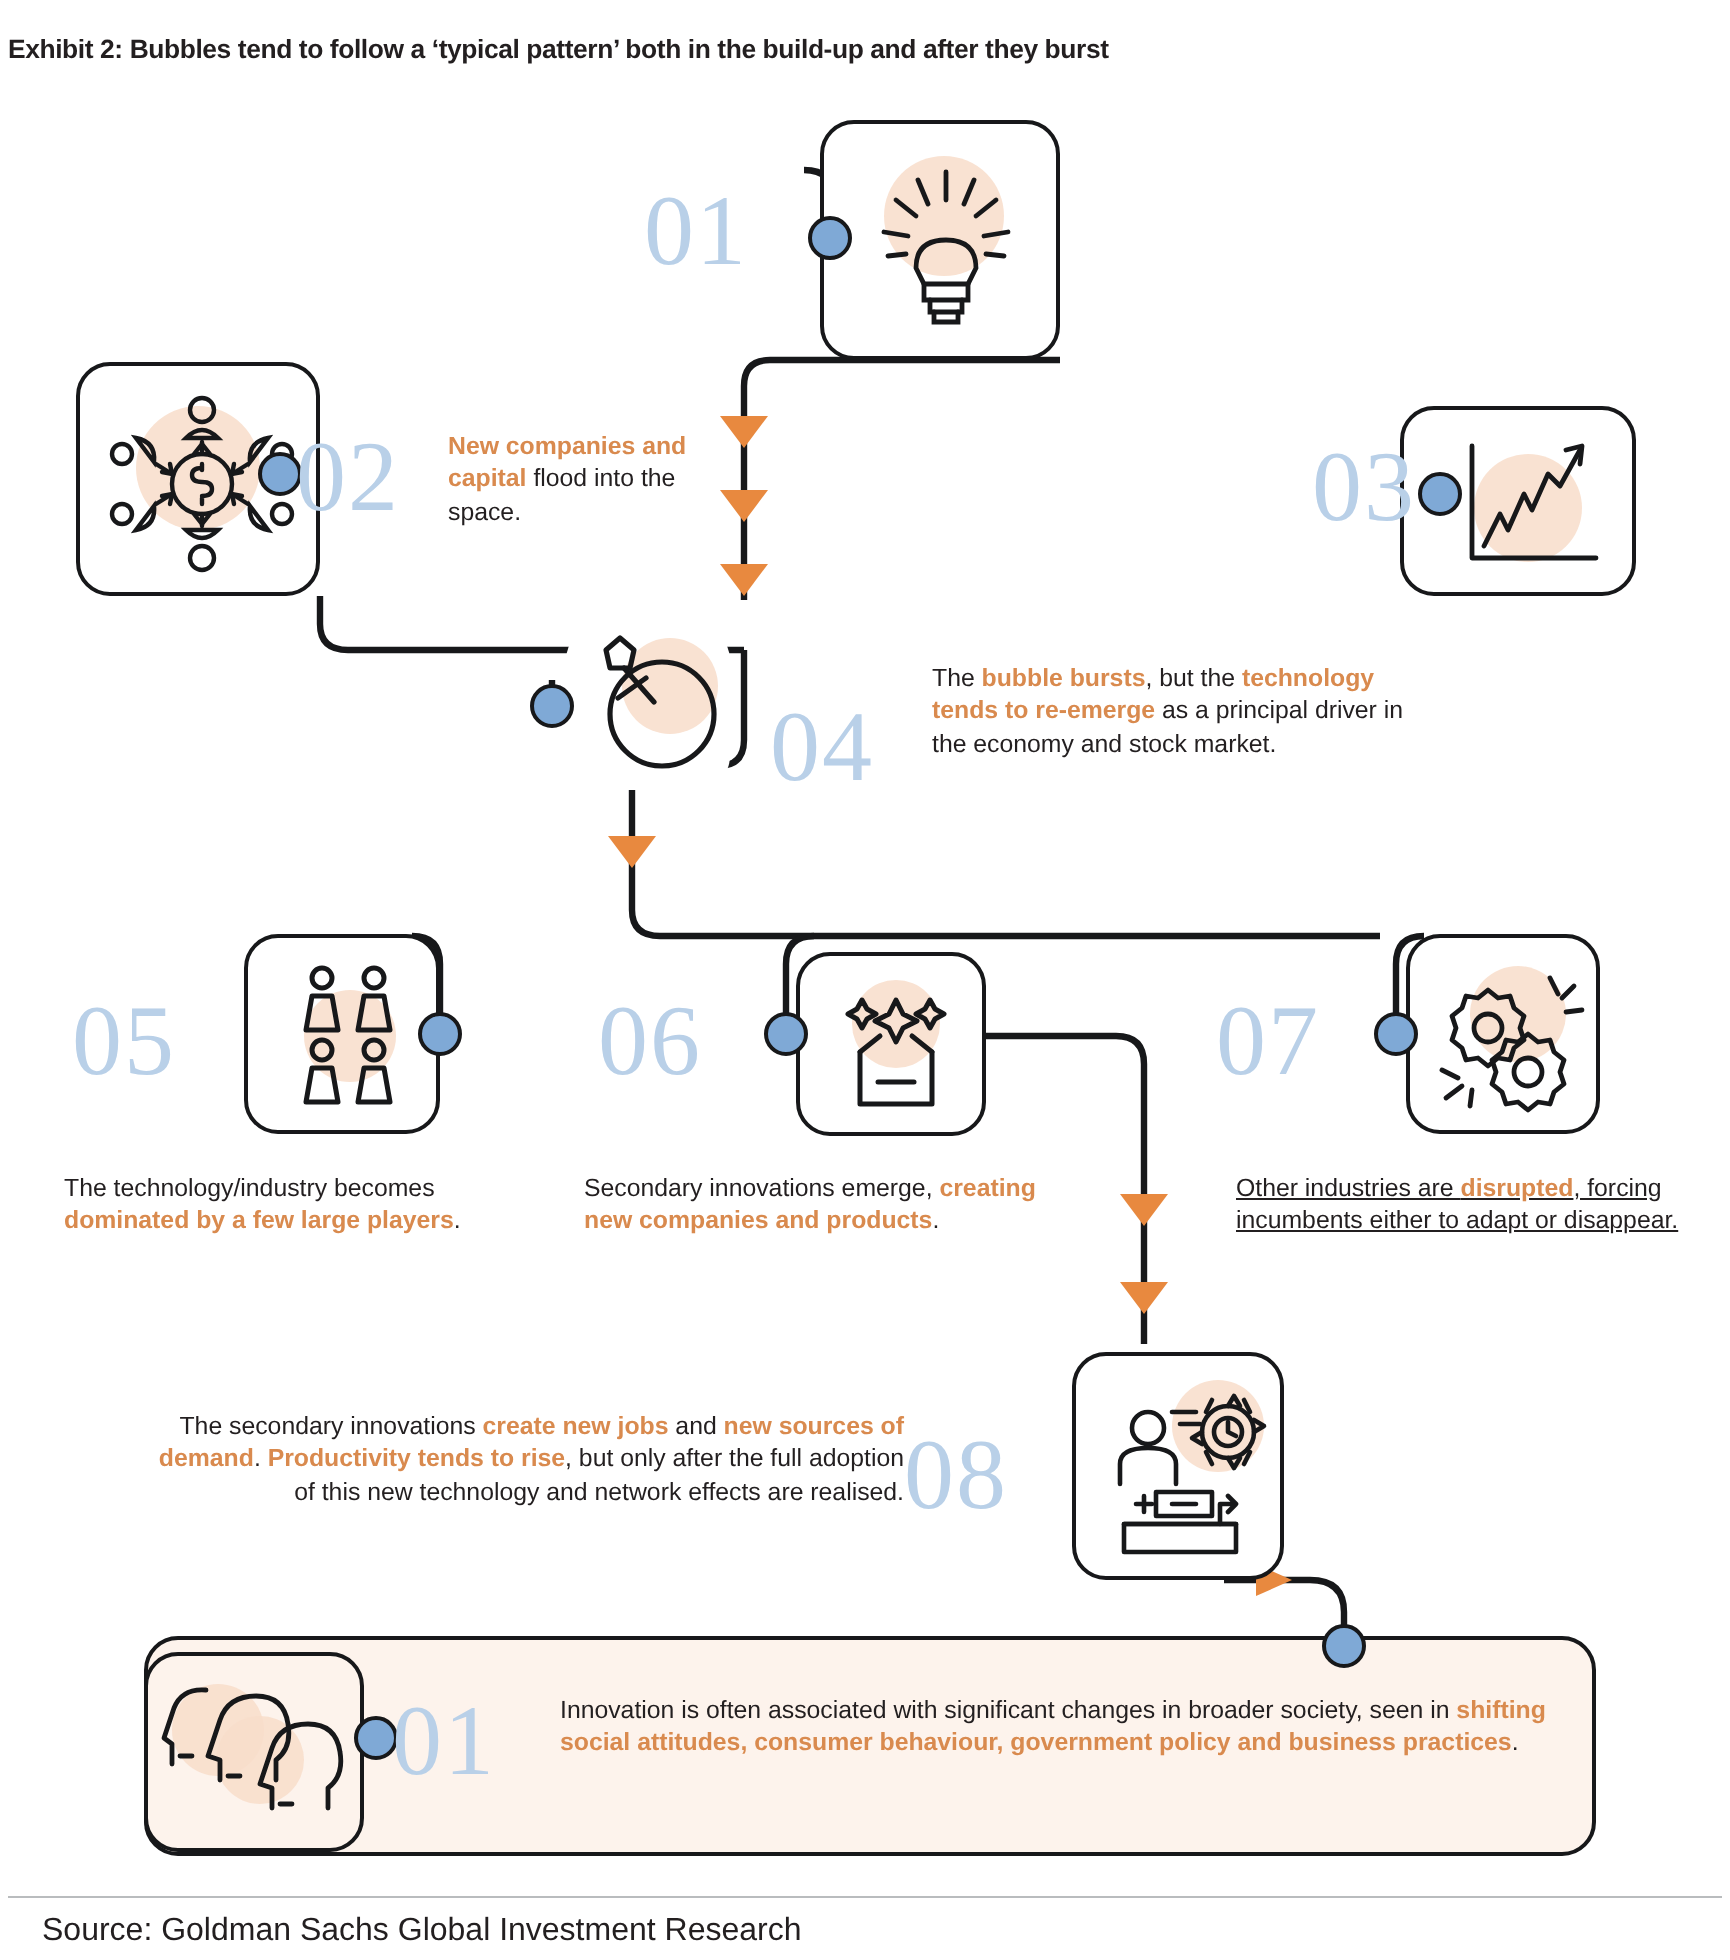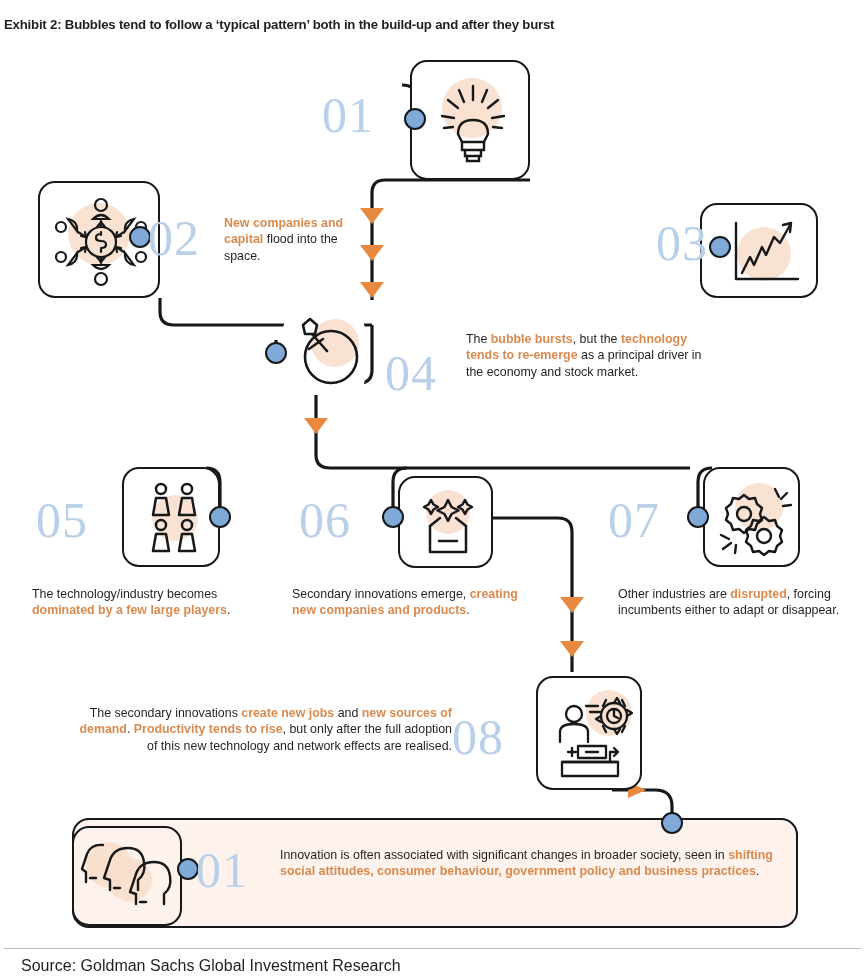--- a/index.html
+++ b/index.html
@@ -273,21 +273,21 @@
         <line x1="70" y1="10" x2="64" y2="16"></line>
         <line x1="74" y1="22" x2="66" y2="23"></line>
         <line x1="4" y1="52" x2="12" y2="56"></line>
         <line x1="6" y1="66" x2="14" y2="60"></line>
         <line x1="18" y1="70" x2="19" y2="62"></line>
       </svg>
     </div>
   </div>
   <div class="dot" style="left:687px; top:506px;"></div>
   <div class="num" style="left:608px; top:495px;text-align:center;">07</div>
-  <div class="txt lalign" style="left:618px; top:586px; width:232px;">
+  <div class="txt lalign" style="left:618px; top:586px; width:232px;text-decoration:underline;">
     <span>Other industries are </span><b>disrupted</b><span>, forcing incumbents either to adapt or disappear.</span>
   </div>
 
   <div class="ibox" style="left:536px; top:676px; width:106px; height:114px;">
     <div class="icon-wrap">
       <div class="blob" style="left:48px; top:12px; width:46px; height:46px;"></div>
       <svg class="ico" style="left:10px; top:12px;" width="88" height="92" viewBox="0 0 88 92" fill="none" stroke="#17181a" stroke-width="2.3" stroke-linecap="round" stroke-linejoin="round">
         <circle cx="26" cy="24" r="8"></circle>
         <path d="M12 52 L12 42 Q12 34 26 34 Q40 34 40 42 L40 52"></path>
         <path d="M30 56 L58 56 L58 68 L30 68 Z"></path>

